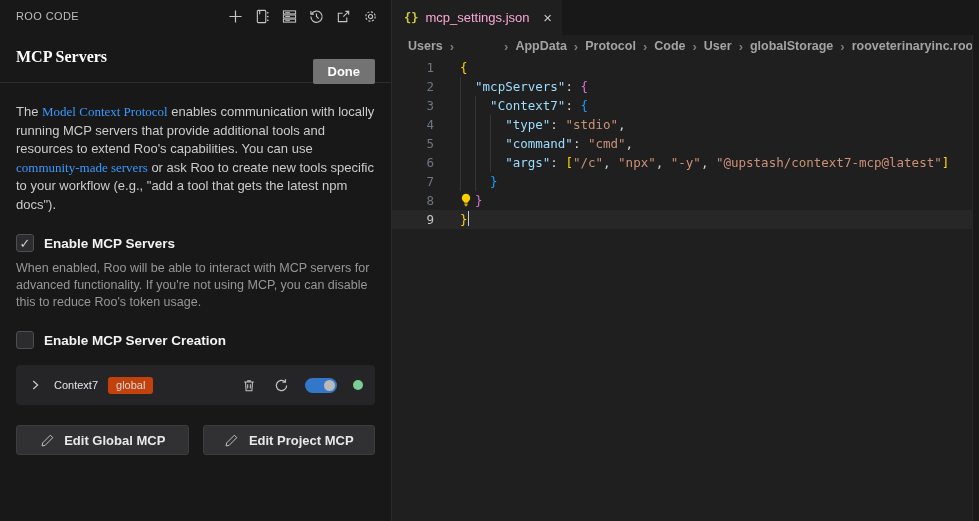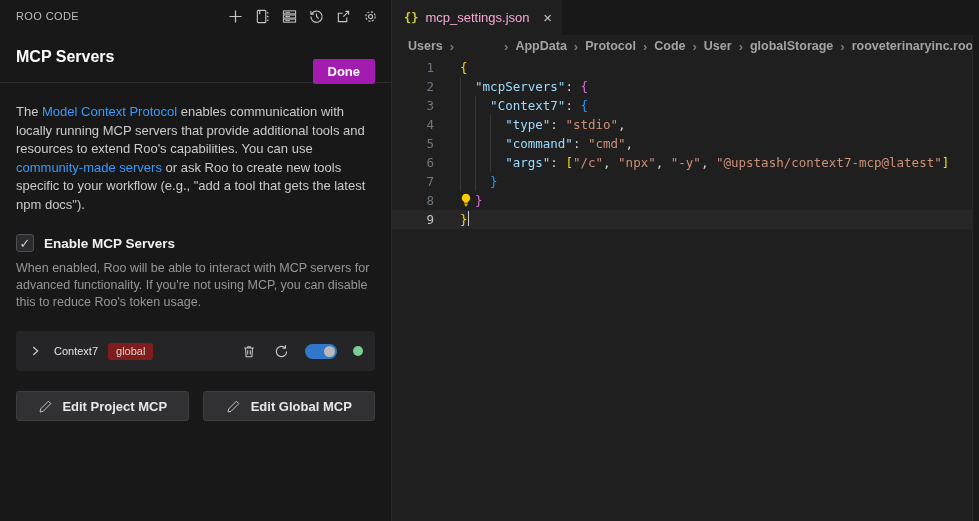--- a/index.html
+++ b/index.html
@@ -13,43 +13,43 @@
   .panel-header { height:32px; display:flex; align-items:center;
                   justify-content:space-between; padding:0 12px 0 16px; }
   .panel-header-label { font-size:11px; color:#bdbdbd; letter-spacing:.4px; }
   .toolbar { display:flex; align-items:center; gap:10px; }
   .tb-icon { width:17px; height:17px; display:flex; align-items:center;
              justify-content:center; cursor:pointer; color:#c5c5c5; }
   .tb-icon svg { display:block; }
 
   .title-row { height:50px; display:flex; align-items:center;
                justify-content:space-between; padding:0 16px; }
-  .page-title { font-size:16px; font-weight:bold; color:#ffffff; }
-  .done-btn { background:#a21caf; color:#ffffff; border:none; border-radius:2px;
+  .page-title { font-size:16px; font-weight:bold; color:#ffffff;font-family:Liberation Serif, serif; }
+  .done-btn { background:#737373; color:#ffffff; border:none; border-radius:2px;
               font-size:13px; font-weight:bold; padding:5px 15px; cursor:pointer;
               font-family:"Liberation Sans", sans-serif;margin-top:28px; }
   .panel-divider { border-top:1px solid #2e2e2e; }
 
   .intro { margin:20px 16px 0; font-size:13px; line-height:18.5px; color:#cbcbcb; }
-  .intro a { color:#3b99fc; text-decoration:none; cursor:pointer; }
+  .intro a { color:#3b99fc; text-decoration:none; cursor:pointer;font-family:Liberation Serif, serif; }
 
   .check-section { margin:20px 16px 0; }
   .check-row { display:flex; align-items:center; gap:10px; }
   .checkbox { width:18px; height:18px; background:#2c2c2e; border:1px solid #4d4d52;
               border-radius:3px; display:flex; align-items:center; justify-content:center;
               color:#cfcfcf; font-size:13px; cursor:pointer; flex:0 0 18px; }
   .check-label { font-size:13.5px; font-weight:bold; color:#f2f2f2; }
   .check-desc { margin-top:8px; font-size:12.5px; line-height:17px; color:#969696; }
 
   .server-row { margin:16px 16px 0; height:40px; background:#252528; border-radius:4px;
                 display:flex; align-items:center; padding:0 12px; gap:10px; }
   .chev { width:16px; height:16px; color:#cccccc; cursor:pointer; display:flex;
           align-items:center; }
   .server-name { font-size:11px; color:#e4e4e4; }
-  .scope-badge { background:#7f1d1d; color:#d9d9d9; font-size:11px; border-radius:3px;
+  .scope-badge { background:#c2410c; color:#d9d9d9; font-size:11px; border-radius:3px;
                  padding:2.5px 8px; }
   .server-controls { margin-left:auto; display:flex; align-items:center; gap:16px; }
   .ctl-icon { width:16px; height:16px; color:#c5c5c5; cursor:pointer; display:flex;
               align-items:center; justify-content:center; }
   .toggle { width:32px; height:15px; border-radius:8px; background:#3277c9;
             position:relative; cursor:pointer; }
   .toggle-knob { position:absolute; right:2px; top:2px; width:11px; height:11px;
                  border-radius:50%; background:#b9b9b9; }
   .status-dot { width:10px; height:10px; border-radius:50%; background:#79cd97; }
 
@@ -153,20 +153,24 @@
 
     <div class="check-section">
       <div class="check-row">
         <span class="checkbox" id="cb-servers">✓</span>
         <span class="check-label">Enable MCP Servers</span>
       </div>
       <div class="check-desc">When enabled, Roo will be able to interact with MCP servers for advanced functionality. If you're not using MCP, you can disable this to reduce Roo's token usage.</div>
     </div>
 
     <div class="check-section">
+      <div class="check-row">
+        <span class="checkbox" id="cb-creation"></span>
+        <span class="check-label">Enable MCP Server Creation</span>
+      </div>
     </div>
 
     <div class="server-row">
       <span class="chev">
         <svg width="14" height="14" viewBox="0 0 16 16">
             <path d="M6 3.5l5 4.5-5 4.5" fill="none" stroke="currentColor" stroke-width="1.4"></path>
           </svg>
       </span>
       <span class="server-name">Context7</span>
       <span class="scope-badge">global</span>
@@ -189,29 +193,29 @@
       </span>
     </div>
 
     <div class="edit-btns">
       <button class="edit-btn">
         <span class="ctl-icon">
           <svg width="13" height="13" viewBox="0 0 16 16">
               <path d="M11.5 1.5l3 3L5 14l-3.7.7L2 11 11.5 1.5z" fill="none" stroke="currentColor" stroke-width="1.2"></path>
             </svg>
         </span>
-        <span>Edit Project MCP</span>
+        <span>Edit Global MCP</span>
       </button>
       <button class="edit-btn">
         <span class="ctl-icon">
           <svg width="13" height="13" viewBox="0 0 16 16">
               <path d="M11.5 1.5l3 3L5 14l-3.7.7L2 11 11.5 1.5z" fill="none" stroke="currentColor" stroke-width="1.2"></path>
             </svg>
         </span>
-        <span>Edit Global MCP</span>
+        <span>Edit Project MCP</span>
       </button>
     </div>
   </div>
 
   <div class="editor">
     <div class="tabbar">
       <div class="tab">
         <span class="tab-file-icon">{}</span>
         <span class="tab-name">mcp_settings.json</span>
         <span class="tab-close">×</span>

